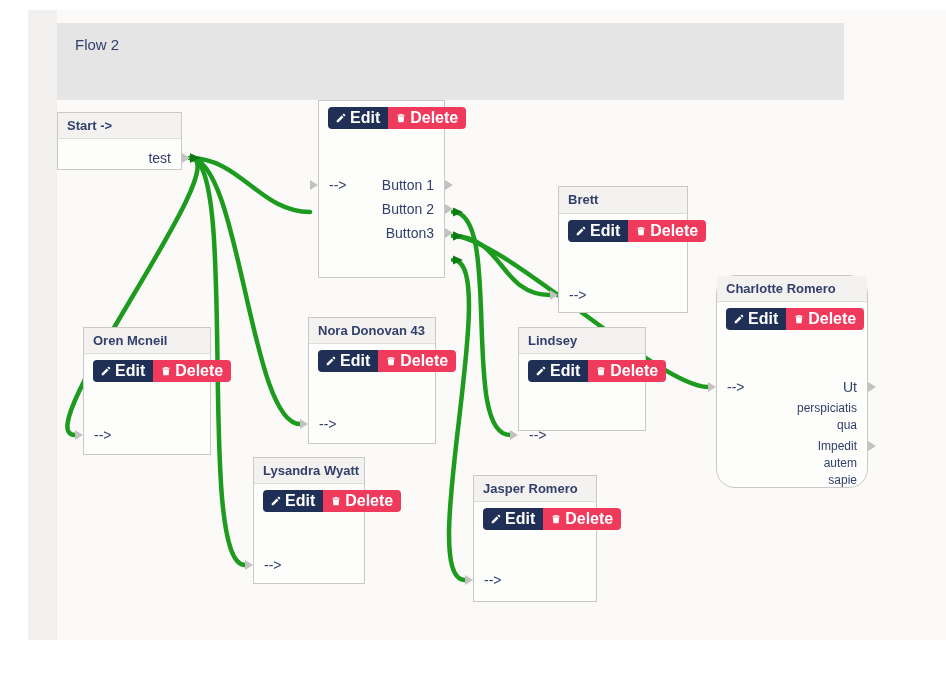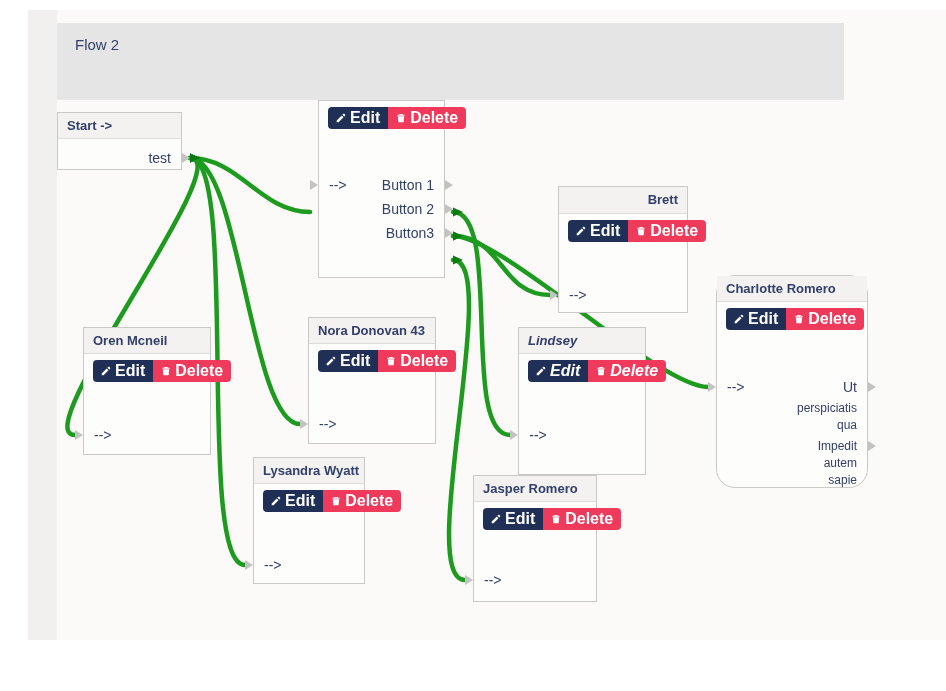--- a/index.html
+++ b/index.html
@@ -92,21 +92,21 @@
     <div class="port-row">
       <span class="out-label">Button 2</span>
       <span class="port out"></span>
     </div>
     <div class="port-row">
       <span class="out-label">Button3</span>
       <span class="port out"></span>
     </div>
   </div>
 
-  <div class="node" style="left:558px;top:186px;width:130px;height:127px;text-align:right;">
+  <div class="node" style="left:558px;top:186px;width:130px;height:127px;">
     <div class="node-header" style="height:26px;line-height:26px;">Brett</div>
     <div class="btn-row">
       <div class="btn edit">
         <svg width="10" height="10" viewBox="0 0 14 14">
             <path fill="#fff" d="M1 10.5V13h2.5l7-7L8 3.5l-7 7zM12.8 3.7c.3-.3.3-.8 0-1.1L11.4 1.2c-.3-.3-.8-.3-1.1 0L9 2.5 11.5 5l1.3-1.3z"></path>
           </svg>
         <span>Edit</span>
       </div>
       <div class="btn delete">
         <svg width="10" height="10" viewBox="0 0 14 14">
@@ -190,21 +190,21 @@
           </svg>
         <span>Delete</span>
       </div>
     </div>
     <div class="port-row" style="margin-top:40px;">
       <span class="port in"></span>
       <span class="in-label">--&gt;</span>
     </div>
   </div>
 
-  <div class="node" style="left:518px;top:327px;width:128px;height:148px;font-style:italic;">
+  <div class="node" style="left:518px;top:327px;width:128px;height:104px;">
     <div class="node-header">Lindsey</div>
     <div class="btn-row">
       <div class="btn edit">
         <svg width="10" height="10" viewBox="0 0 14 14">
             <path fill="#fff" d="M1 10.5V13h2.5l7-7L8 3.5l-7 7zM12.8 3.7c.3-.3.3-.8 0-1.1L11.4 1.2c-.3-.3-.8-.3-1.1 0L9 2.5 11.5 5l1.3-1.3z"></path>
           </svg>
         <span>Edit</span>
       </div>
       <div class="btn delete">
         <svg width="10" height="10" viewBox="0 0 14 14">

